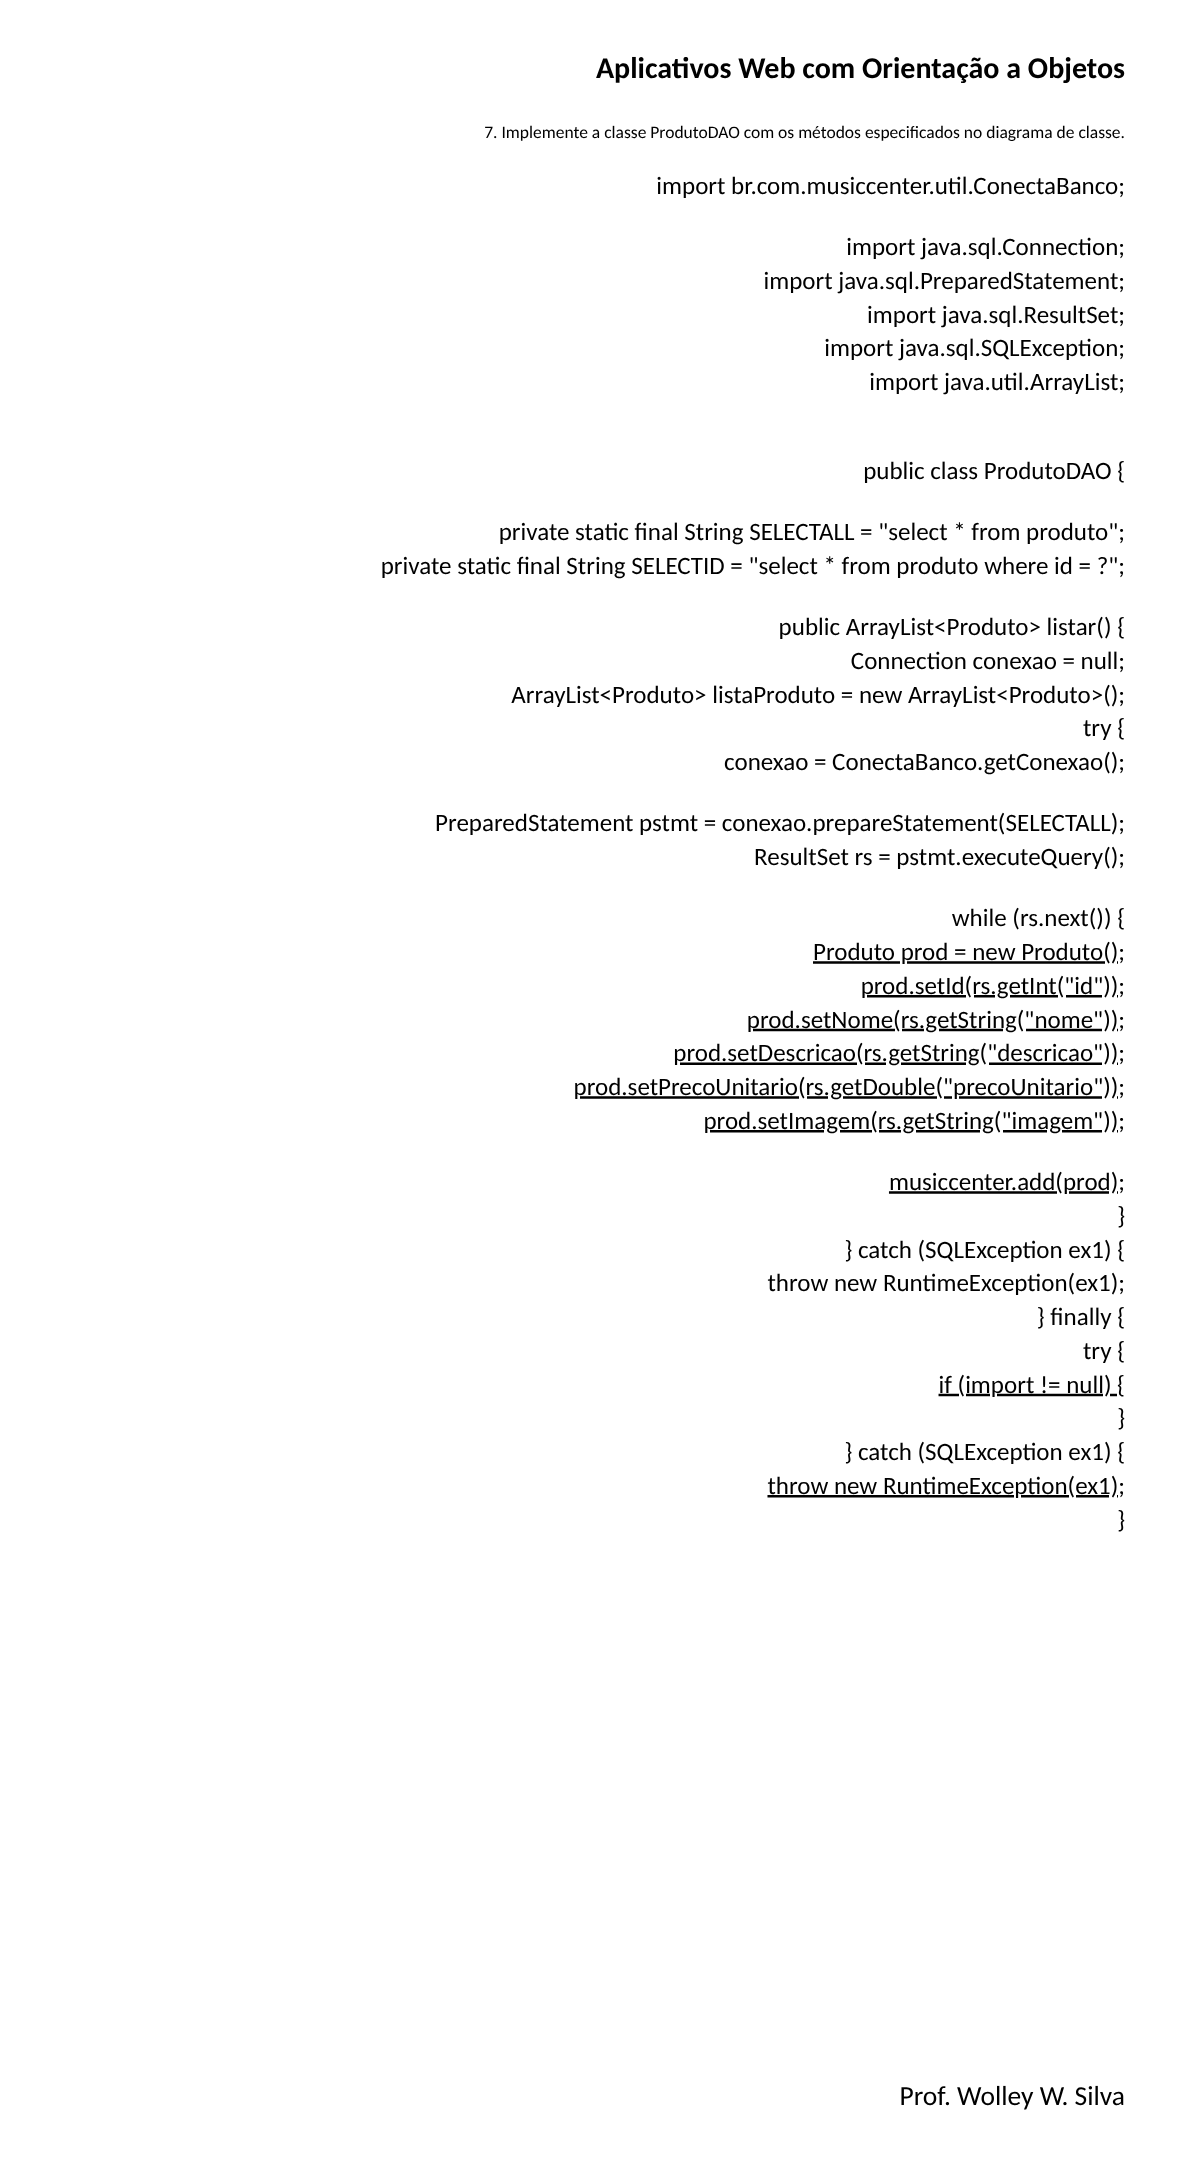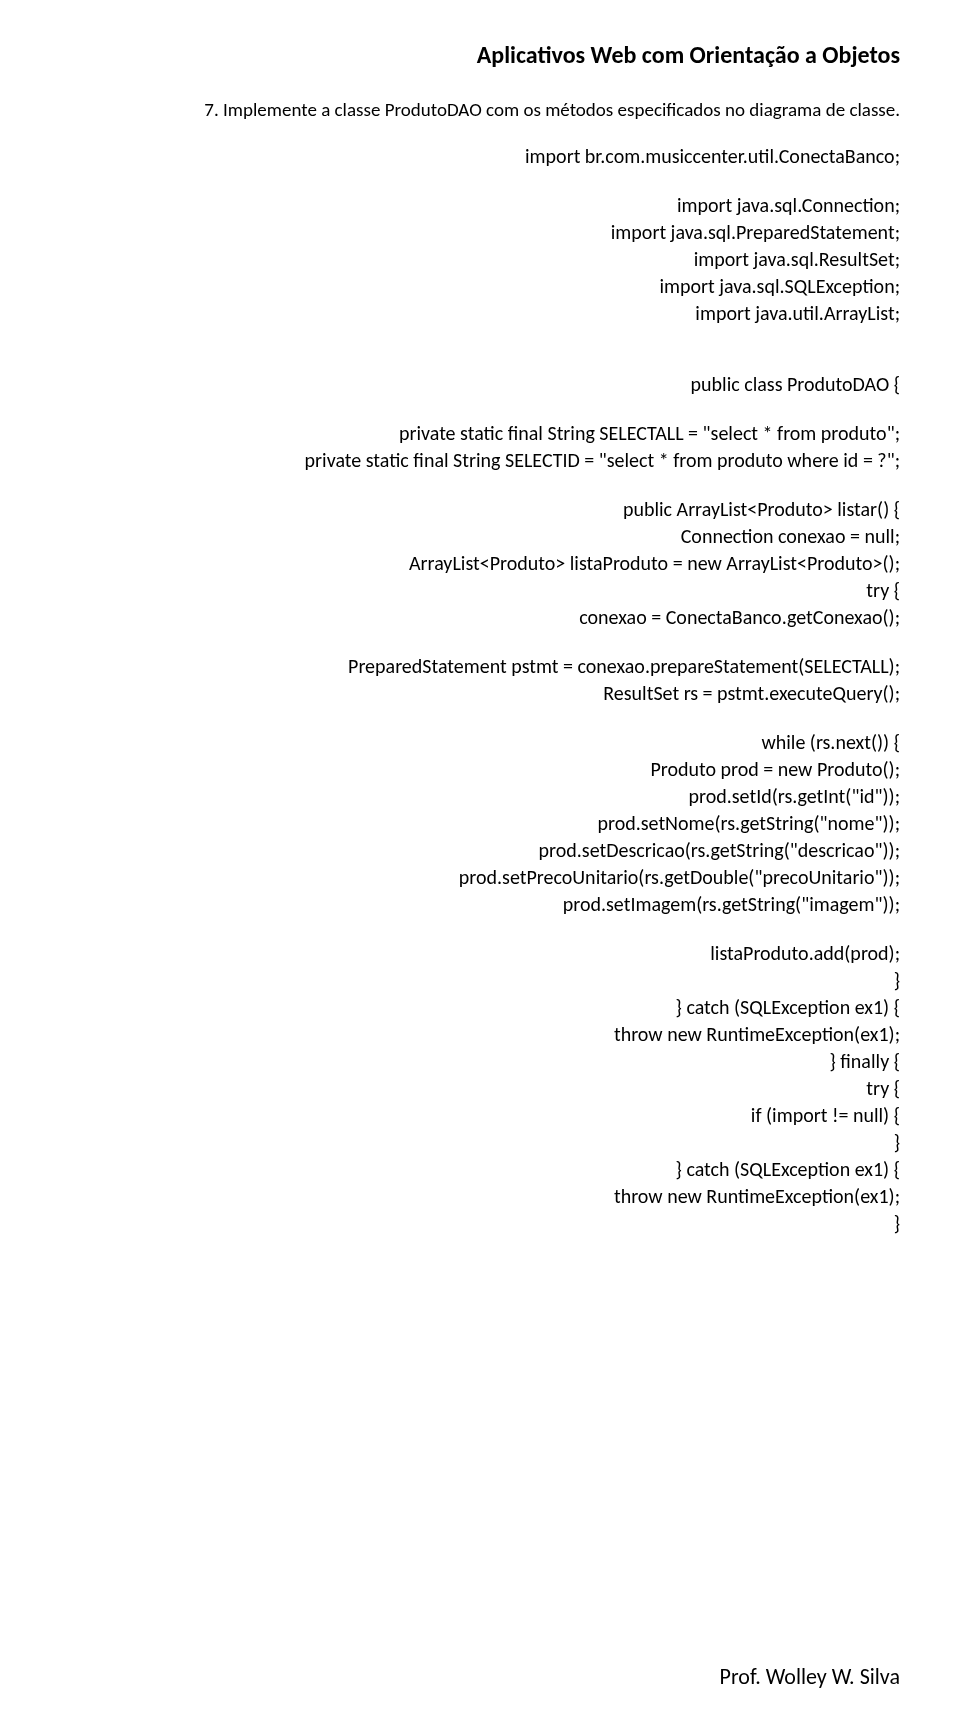--- a/index.html
+++ b/index.html
@@ -16,37 +16,37 @@
       padding: 40px 60px 40px 60px;
       color: #000;
       position: relative;
     }
     .page-title {
       font-weight: bold;
       font-size: 24px;
       margin-bottom: 28px;
     }
     .exercise-heading {
-      font-size: 19px;
+      font-size: 14px;
       margin-left: 38px;
       margin-bottom: 20px;
       text-indent: -25px;
       padding-left: 25px;
       line-height: 1.35;
     }
     .code-block {
       font-size: 20px;
       line-height: 1.35;
       white-space: pre-wrap;
       font-family: Calibri, Arial, sans-serif;
     }
     .indent-1 { padding-left: 28px; }
     .indent-2 { padding-left: 56px; }
     .indent-3 { padding-left: 84px; }
-    .indent-4 { padding-left: 112px; }
+    .indent-4 { padding-left: 112px; text-decoration: underline; }
     .indent-5 { padding-left: 140px; }
     .code-group {
       margin-bottom: 22px;
     }
     .footer {
       position: absolute;
       bottom: 40px;
       right: 60px;
       font-size: 22px;
     }
@@ -98,21 +98,21 @@
   <div class="code-block indent-3">while (rs.next()) {</div>
   <div class="code-block indent-4">Produto prod = new Produto();</div>
   <div class="code-block indent-4">prod.setId(rs.getInt("id"));</div>
   <div class="code-block indent-4">prod.setNome(rs.getString("nome"));</div>
   <div class="code-block indent-4">prod.setDescricao(rs.getString("descricao"));</div>
   <div class="code-block indent-4">prod.setPrecoUnitario(rs.getDouble("precoUnitario"));</div>
   <div class="code-block indent-4">prod.setImagem(rs.getString("imagem"));</div>
 </div>
 
 <div class="code-group">
-  <div class="code-block indent-4">listaProduto.add(prod);</div>
+  <div class="code-block indent-4">musiccenter.add(prod);</div>
   <div class="code-block indent-3">}</div>
   <div class="code-block indent-2">} catch (SQLException ex1) {</div>
   <div class="code-block indent-3">throw new RuntimeException(ex1);</div>
   <div class="code-block indent-2">} finally {</div>
   <div class="code-block indent-3">try {</div>
   <div class="code-block indent-4">if (import != null) {</div>
   <div class="code-block indent-4">}</div>
   <div class="code-block indent-3">} catch (SQLException ex1) {</div>
   <div class="code-block indent-4">throw new RuntimeException(ex1);</div>
   <div class="code-block indent-3">}</div>

